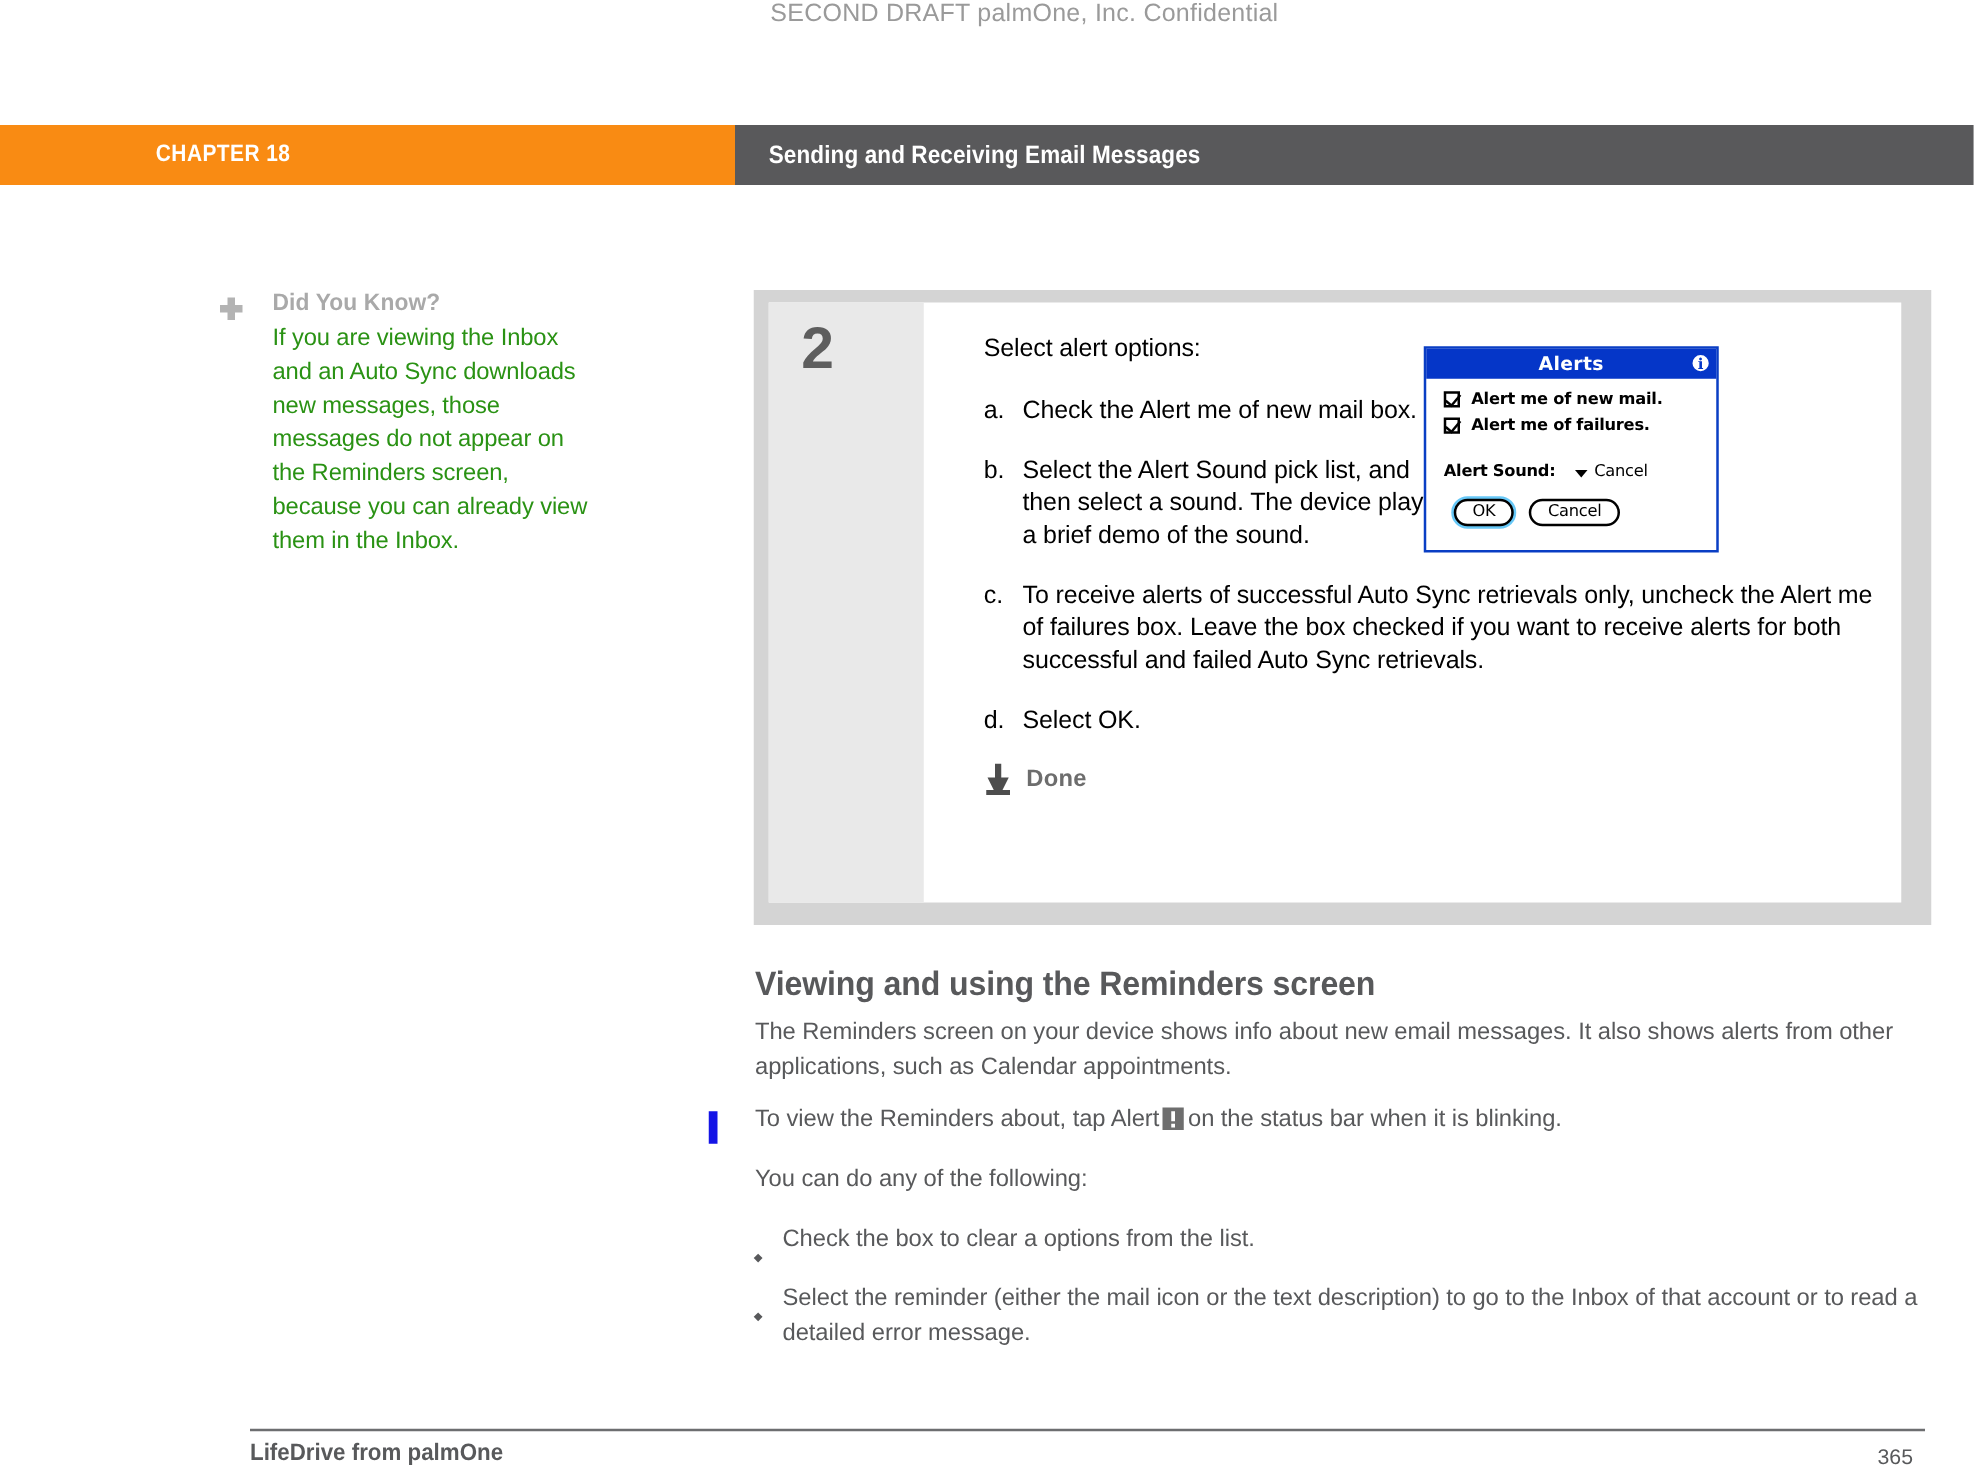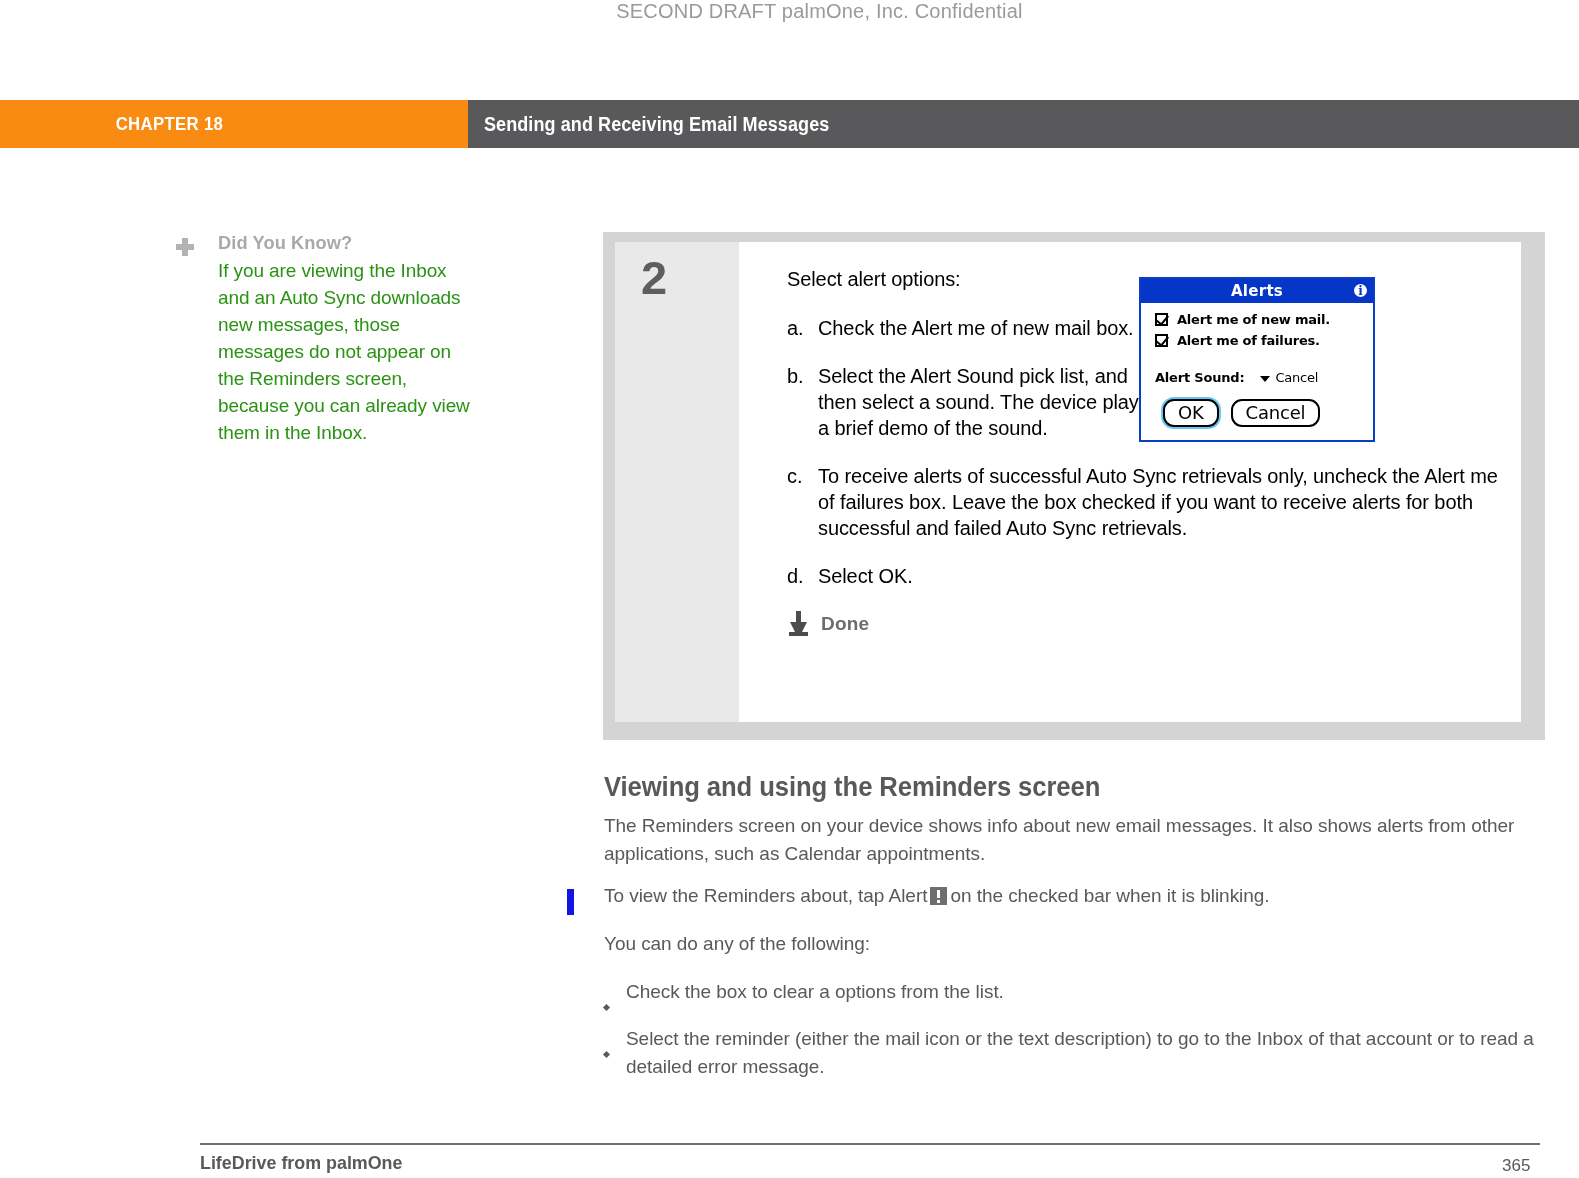--- a/index.html
+++ b/index.html
@@ -32,43 +32,43 @@
   
   .chapter-header {
     position: absolute;
     top: 100px;
     left: 0;
     width: 1579px;
     height: 48px;
     display: flex;
   }
   .chapter-left {
-    width: 468px;
+    width: 588px;
     background: #f98b13;
     display: flex;
     align-items: center;
-    justify-content: flex-end;
+    justify-content: center;
     box-sizing: border-box;
     padding-right: 245px;
   }
   .chapter-left-label {
     color: #ffffff;
     font-size: 19px;
     font-weight: bold;
     letter-spacing: 0.4px;
     transform: scaleX(0.88);
     transform-origin: right center;
     white-space: nowrap;
   }
   .chapter-right {
     flex: 1;
     background: #59595b;
     display: flex;
     align-items: center;
-    padding-left: 16px;
+    padding-left: 27px;
     box-sizing: border-box;
   }
   .chapter-right-label {
     color: #ffffff;
     font-size: 20px;
     font-weight: bold;
     letter-spacing: 0.1px;
     transform: scaleX(0.9);
     transform-origin: left center;
     white-space: nowrap;
@@ -320,21 +320,21 @@
     letter-spacing: -0.2px;
   }
   .alerts-buttons {
     display: flex;
     align-items: center;
     margin: 14px 0 0 8px;
   }
   .palm-btn {
     border: 2px solid #000000;
     border-radius: 11px;
-    font-size: 18px;
+    font-size: 13px;
     color: #000;
     padding: 1px 13px 2px 13px;
     background: #ffffff;
     letter-spacing: -0.2px;
   }
   .palm-btn.focus {
     box-shadow: 0 0 0 2px #67c8f7;
     margin-right: 12px;
   }
 
@@ -535,21 +535,21 @@
       <span class="palm-btn">Cancel</span>
     </div>
   </div>
 </div>
 
 <div class="section-heading">Viewing and using the Reminders screen</div>
 
 <div class="para para-1">The Reminders screen on your device shows info about new email messages. It also shows alerts from other applications, such as Calendar appointments.</div>
 
 <div class="blue-marker"></div>
-<div class="para para-2"><span>To view the Reminders about, tap Alert</span><span class="alert-inline-icon"></span><span>on the checked bar when it is blinking.</span></div>
+<div class="para para-2"><span>To view the Reminders about, tap Alert</span><span class="alert-inline-icon"></span><span>on the status bar when it is blinking.</span></div>
 
 <div class="para para-3">You can do any of the following:</div>
 
 <div class="bullet-item bullet-1">
   <span class="bullet-dot"><span></span></span>
   <span>Check the box to clear a options from the list.</span>
 </div>
 <div class="bullet-item bullet-2">
   <span class="bullet-dot"><span></span></span>
   <span>Select the reminder (either the mail icon or the text description) to go to the Inbox of that account or to read a detailed error message.</span>

